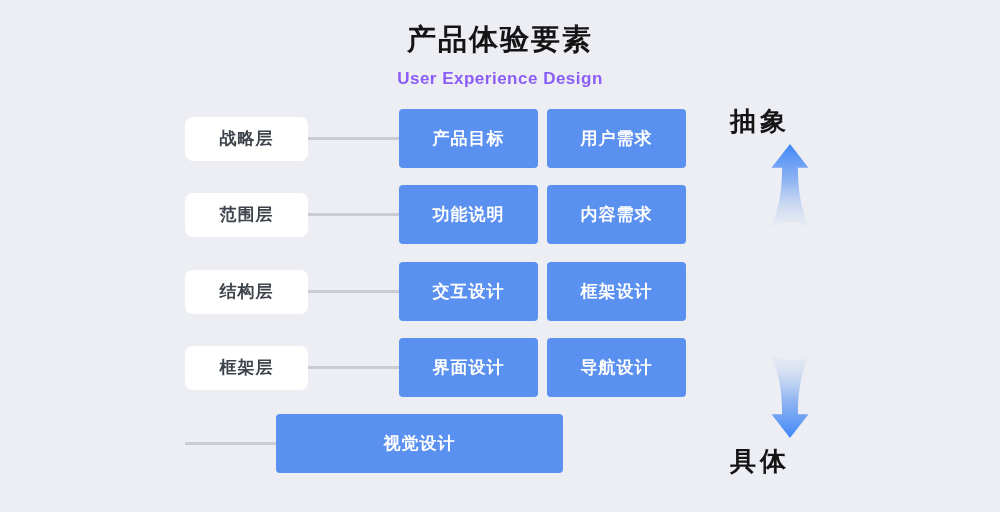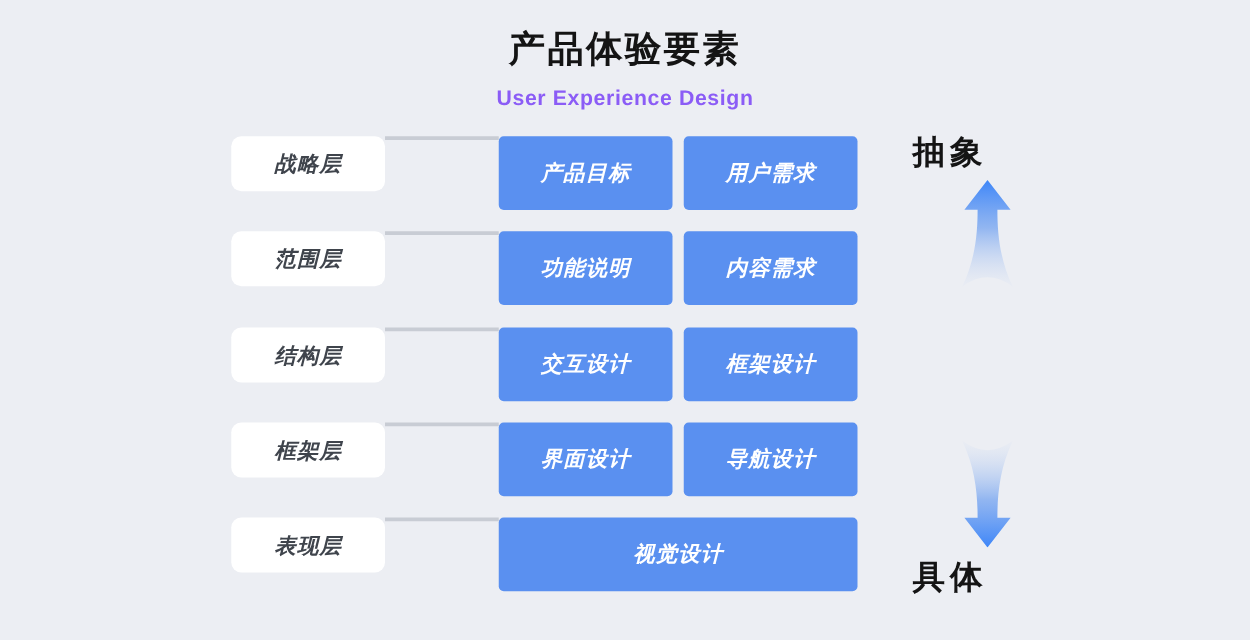--- a/index.html
+++ b/index.html
@@ -34,22 +34,21 @@
     font-size: 17px;
     font-weight: 700;
     color: #8b5cf6;
     letter-spacing: 0.5px;
   }
   .row {
     position: absolute;
     left: 185px;
     height: 59px;
     display: flex;
-    align-items: flex-start;
-    font-style: italic;
+    align-items: center;
   }
   .layer-label {
     width: 123px;
     height: 44px;
     background: #FFFFFF;
     border-radius: 8px;
     display: flex;
     align-items: center;
     justify-content: center;
     font-size: 17px;
@@ -133,21 +132,20 @@
   </div>
 
   <div class="row" style="top:338px">
     <div class="layer-label">框架层</div>
     <div class="connector"></div>
     <div class="pill">界面设计</div>
     <div class="pill">导航设计</div>
   </div>
 
   <div class="row" style="top:414px">
-    <div class="layer-label">表现层</div>
     <div class="connector"></div>
     <div class="pill wide">视觉设计</div>
   </div>
 
   <div class="axis-label top">抽象</div>
 
   <svg class="arrow up" viewBox="0 0 60 100" aria-hidden="true">
     <defs>
       <linearGradient id="gradUp" x1="0" y1="0" x2="0" y2="1">
         <stop offset="0%" stop-color="#3E86F8" stop-opacity="1"></stop>

